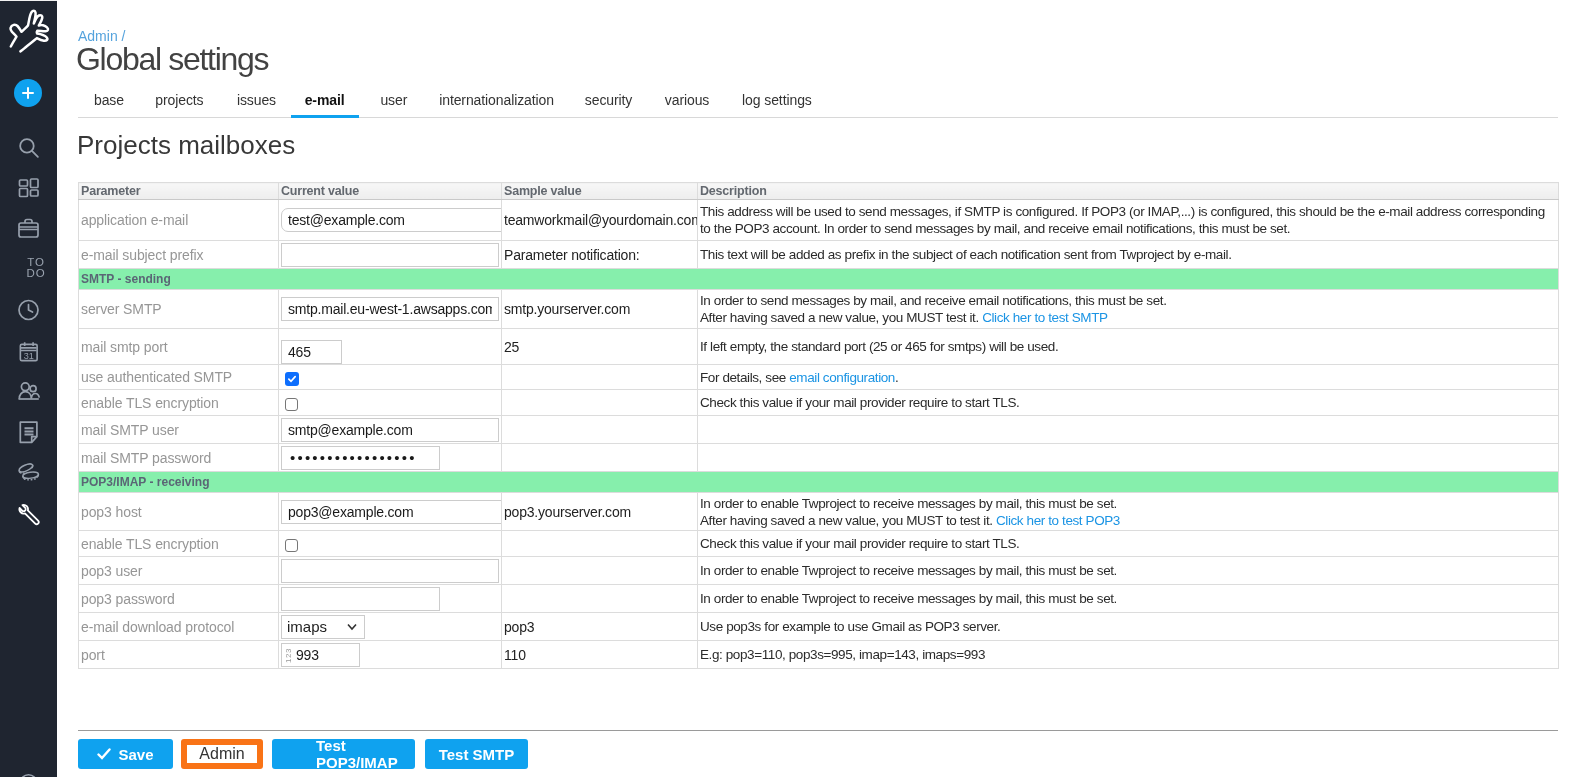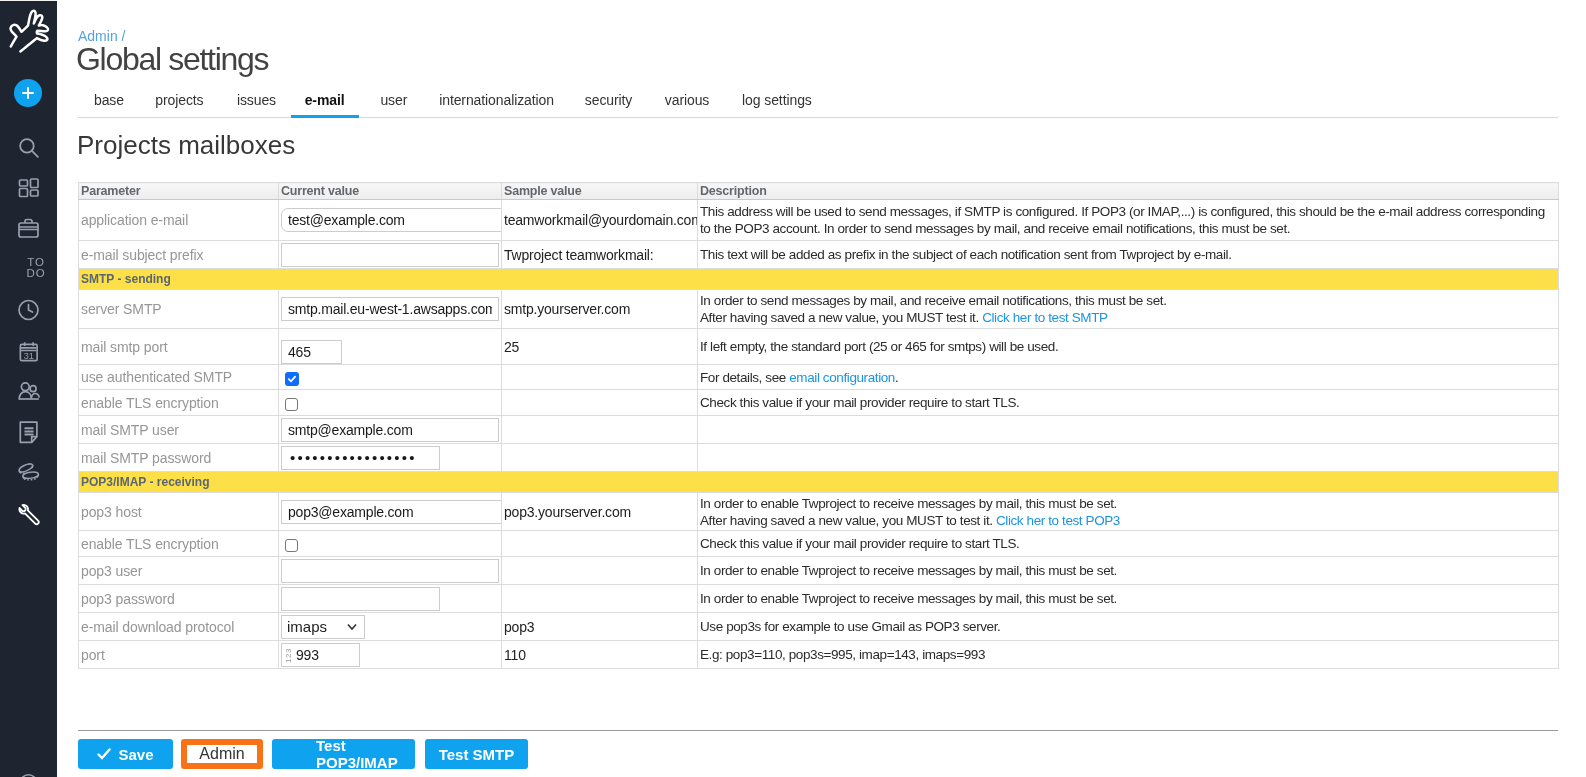--- a/index.html
+++ b/index.html
@@ -17,21 +17,21 @@
 .tab { display:inline-block; padding:0 14px; font-size:14px; letter-spacing:-0.1px; color:#333; line-height:30px; height:33px; }
 .tab.active { font-weight:bold; color:#111; border-bottom:3px solid #0fa2ef; }
 #h2 { position:absolute; left:20px; top:130px; font-size:26px; color:#383838; }
 #tbl { position:absolute; left:21px; top:182px; border-collapse:collapse; table-layout:fixed; width:1480px; font-size:15px; }
 #tbl col.c1 { width:200px; } #tbl col.c2 { width:223px; } #tbl col.c3 { width:196px; } #tbl col.c4 { width:861px; }
 #tbl td, #tbl th { border:1px solid #dcdcdc; padding:0 0 0 2px; vertical-align:middle; overflow:hidden; }
 #tbl th { background:linear-gradient(#f7f7f7,#ededed); border-bottom-color:#c9c9c9 !important; text-align:left; font-size:12.5px; letter-spacing:-0.2px; color:#63686f; height:17px; font-weight:bold; }
 #tbl td.p { color:#969696; font-size:14px; letter-spacing:-0.1px; }
 #tbl td.s { color:#222; font-size:14px; letter-spacing:-0.2px; }
 #tbl td.d { color:#2b2b2b; font-size:13.5px; letter-spacing:-0.4px; line-height:17px; }
-#tbl tr.band td { background:#fde047; color:#5a6675; font-size:12px; font-weight:bold; height:21px; }
+#tbl tr.band td { background:#86efac; color:#5a6675; font-size:12px; font-weight:bold; height:21px; }
 input.ti { height:24px; border:1px solid #ccc; font-family:"Liberation Sans",sans-serif; font-size:14px; letter-spacing:-0.2px; padding:0 6px; color:#1a1a1a; margin-left:0; vertical-align:middle; }
 a.lnk { color:#1b94e4; text-decoration:none; }
 .cb { width:13px; height:13px; border:1px solid #767676; border-radius:3px; margin-left:4px; margin-top:3px; }
 .cbc { width:14px; height:14px; border-radius:3px; margin-left:4px; margin-top:3px; background:#0d6efd; display:flex; align-items:center; justify-content:center; }
 .sel { width:84px; height:24px; border:1px solid #ccc; margin-left:0; display:flex; align-items:center; font-size:15px; color:#222; padding-left:5px; position:relative; }
 .sel svg { position:absolute; right:7px; top:7px; }
 #hr2 { position:absolute; left:21px; top:730px; width:1480px; height:1px; background:#9a9a9a; }
 .btn { position:absolute; top:739px; height:30px; border-radius:3px; background:#0fa2ef; color:#fff; font-weight:bold; font-size:15px; display:flex; align-items:center; justify-content:center; }
 #btn-admin { background:#fff; border:6px solid #f97316; color:#333; font-weight:normal; font-size:16px; }
 .num123 { position:absolute; display:block; width:16px; text-align:center; transform:rotate(-90deg); transform-origin:center; font-size:8px; color:#999; letter-spacing:0.5px; }
@@ -130,21 +130,21 @@
         </tr>
     <tr style="height:41px">
           <td class="p">application e-mail</td>
           <td><input class="ti" style="width: 250px; border-radius: 7px;" value="test@example.com"></td>
           <td class="s">teamworkmail@yourdomain.com</td>
           <td class="d">This address will be used to send messages, if SMTP is configured. If POP3 (or IMAP,...) is configured, this should be the e-mail address corresponding<br>to the POP3 account. In order to send messages by mail, and receive email notifications, this must be set.</td>
         </tr>
     <tr style="height:28px">
           <td class="p">e-mail subject prefix</td>
           <td><input class="ti" style="width: 218px;" value=""></td>
-          <td class="s">Twproject teamworkmail:</td>
+          <td class="s">Parameter notification:</td>
           <td class="d">This text will be added as prefix in the subject of each notification sent from Twproject by e-mail.</td>
         </tr>
     <tr class="band">
           <td colspan="4">SMTP - sending</td>
         </tr>
     <tr style="height:39px">
           <td class="p">server SMTP</td>
           <td><input class="ti" style="width: 218px;" value="smtp.mail.eu-west-1.awsapps.com"></td>
           <td class="s">smtp.yourserver.com</td>
           <td class="d">In order to send messages by mail, and receive email notifications, this must be set.<br>After having saved a new value, you MUST test it. <a class="lnk" href="#">Click her to test SMTP</a></td>

